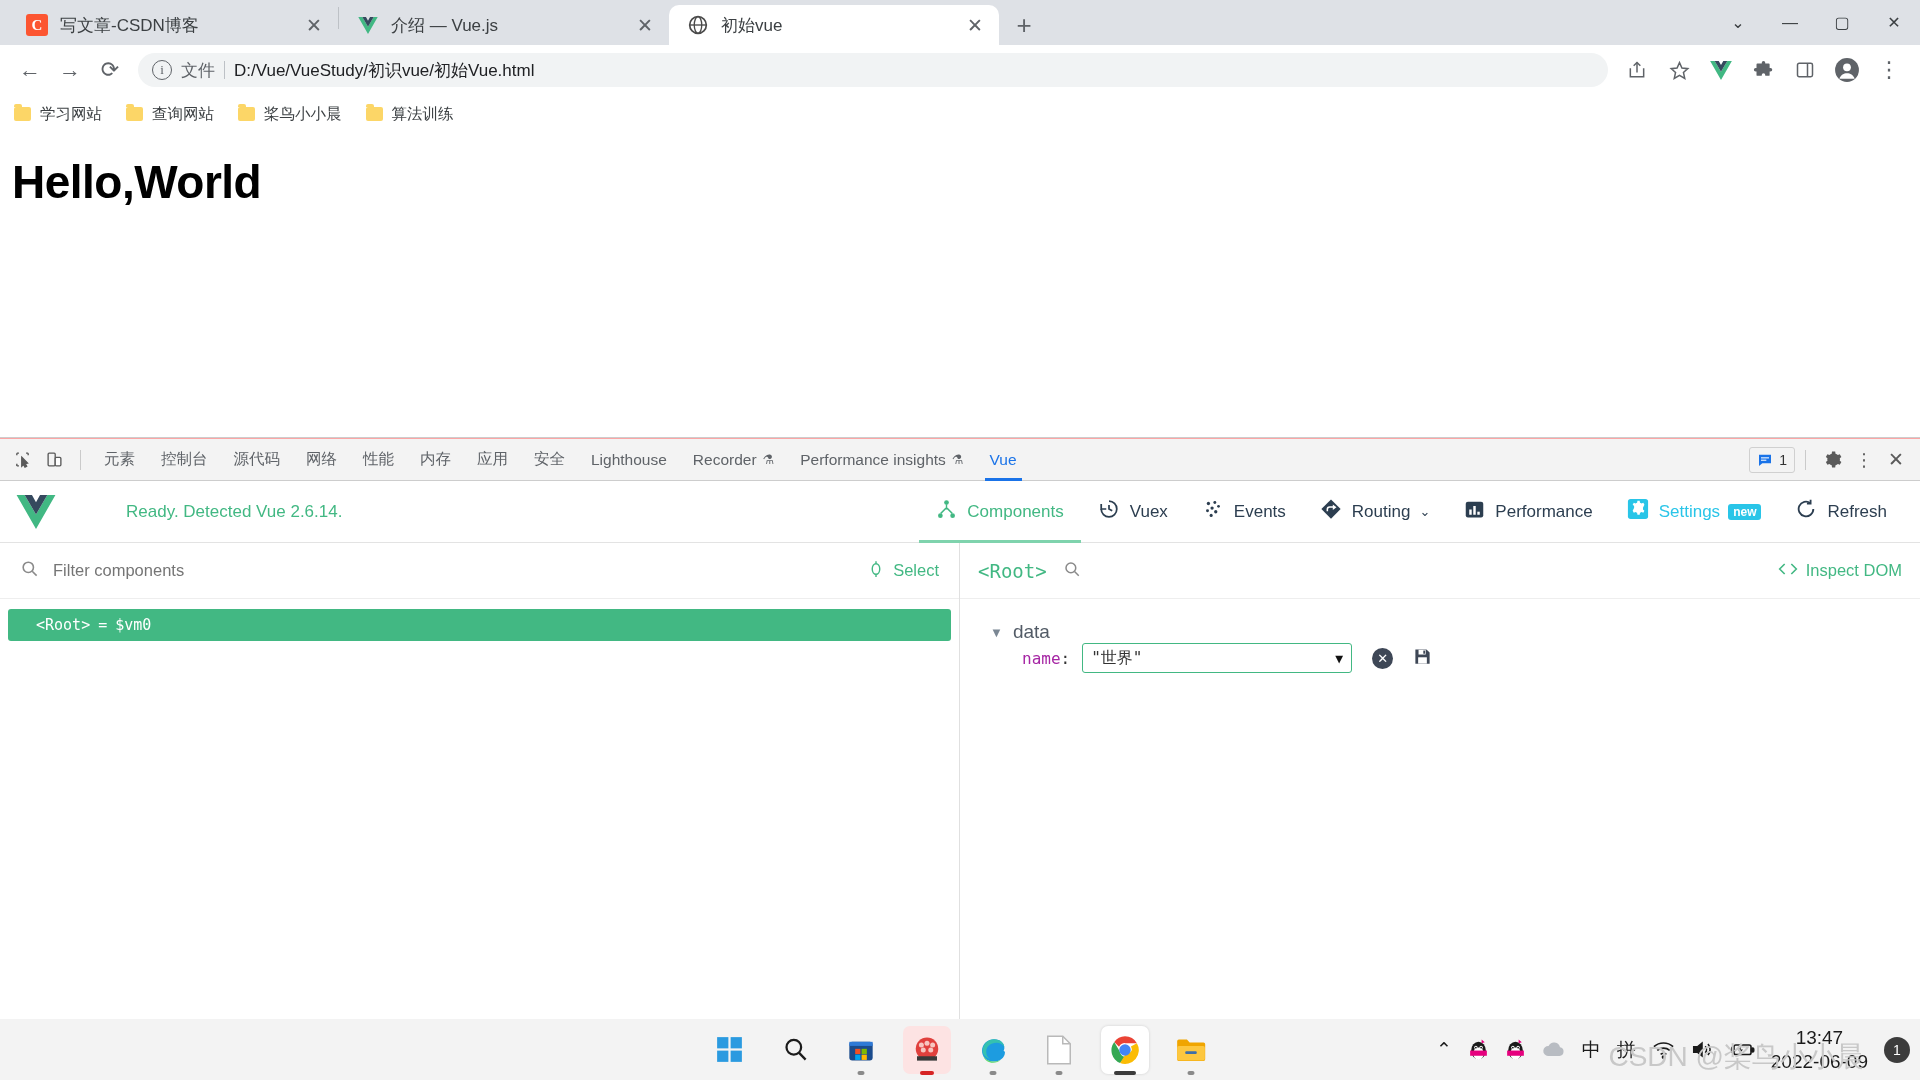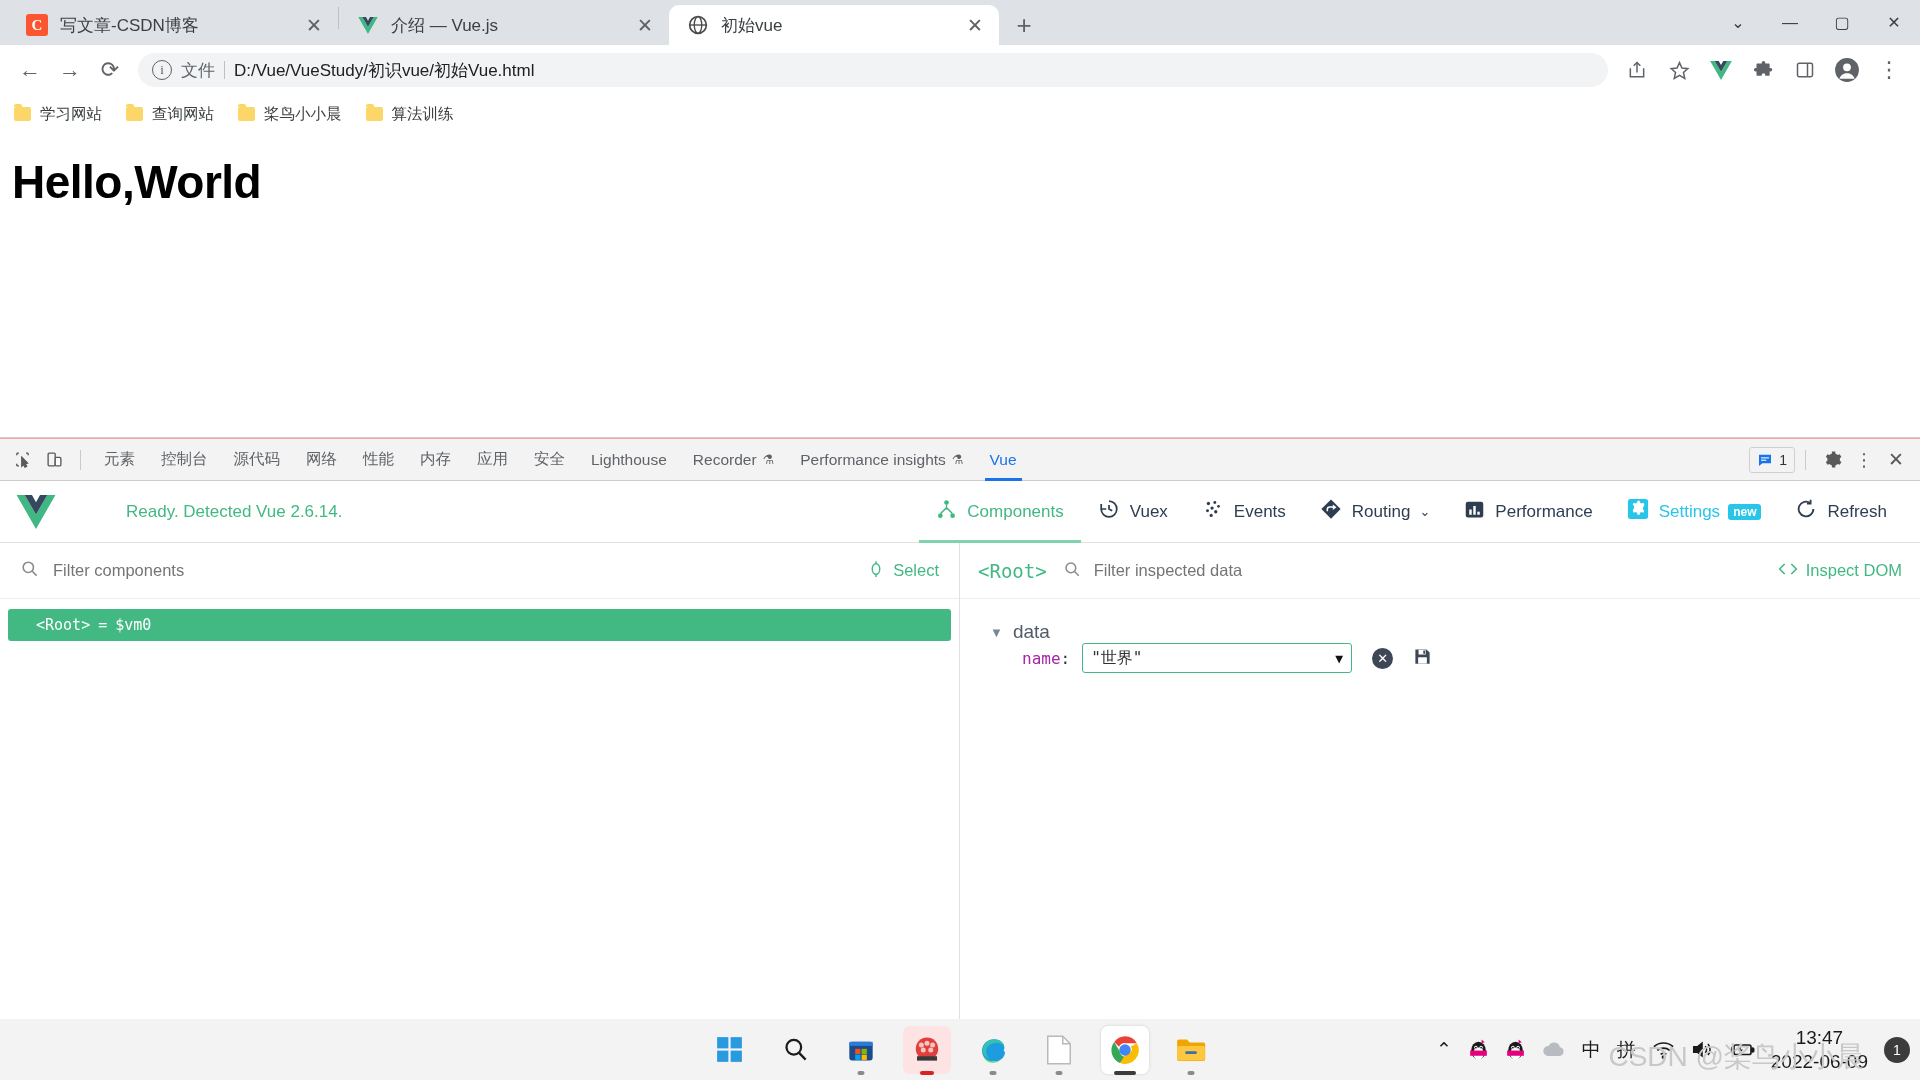--- a/index.html
+++ b/index.html
@@ -457,21 +457,20 @@
 
       <div class="pane-right">
         <div class="insp-head">
           <span class="insp-root">&lt;Root&gt;</span>
           <span style="margin-left:16px">
             <svg width="18" height="18" viewBox="0 0 24 24" fill="none" stroke="#8a8a8a" stroke-width="2">
                 <circle cx="10.5" cy="10.5" r="6.5"></circle>
                 <line x1="15.4" y1="15.4" x2="21" y2="21"></line>
               </svg>
           </span>
-          <input class="insp-ph" style="border: none; outline: none; background: transparent; font-family: &quot;Liberation Sans&quot;, sans-serif; flex: 1 1 0%;" placeholder="Filter inspected data">
           <span class="insp-dom">
             <span>
               <svg width="20" height="16" viewBox="0 0 24 18" fill="none" stroke="#42b883" stroke-width="1.9">
                   <polyline points="8,3 2,9 8,15"></polyline>
                   <polyline points="16,3 22,9 16,15"></polyline>
                 </svg>
             </span>
             <span class="lbl">Inspect DOM</span>
           </span>
         </div>

